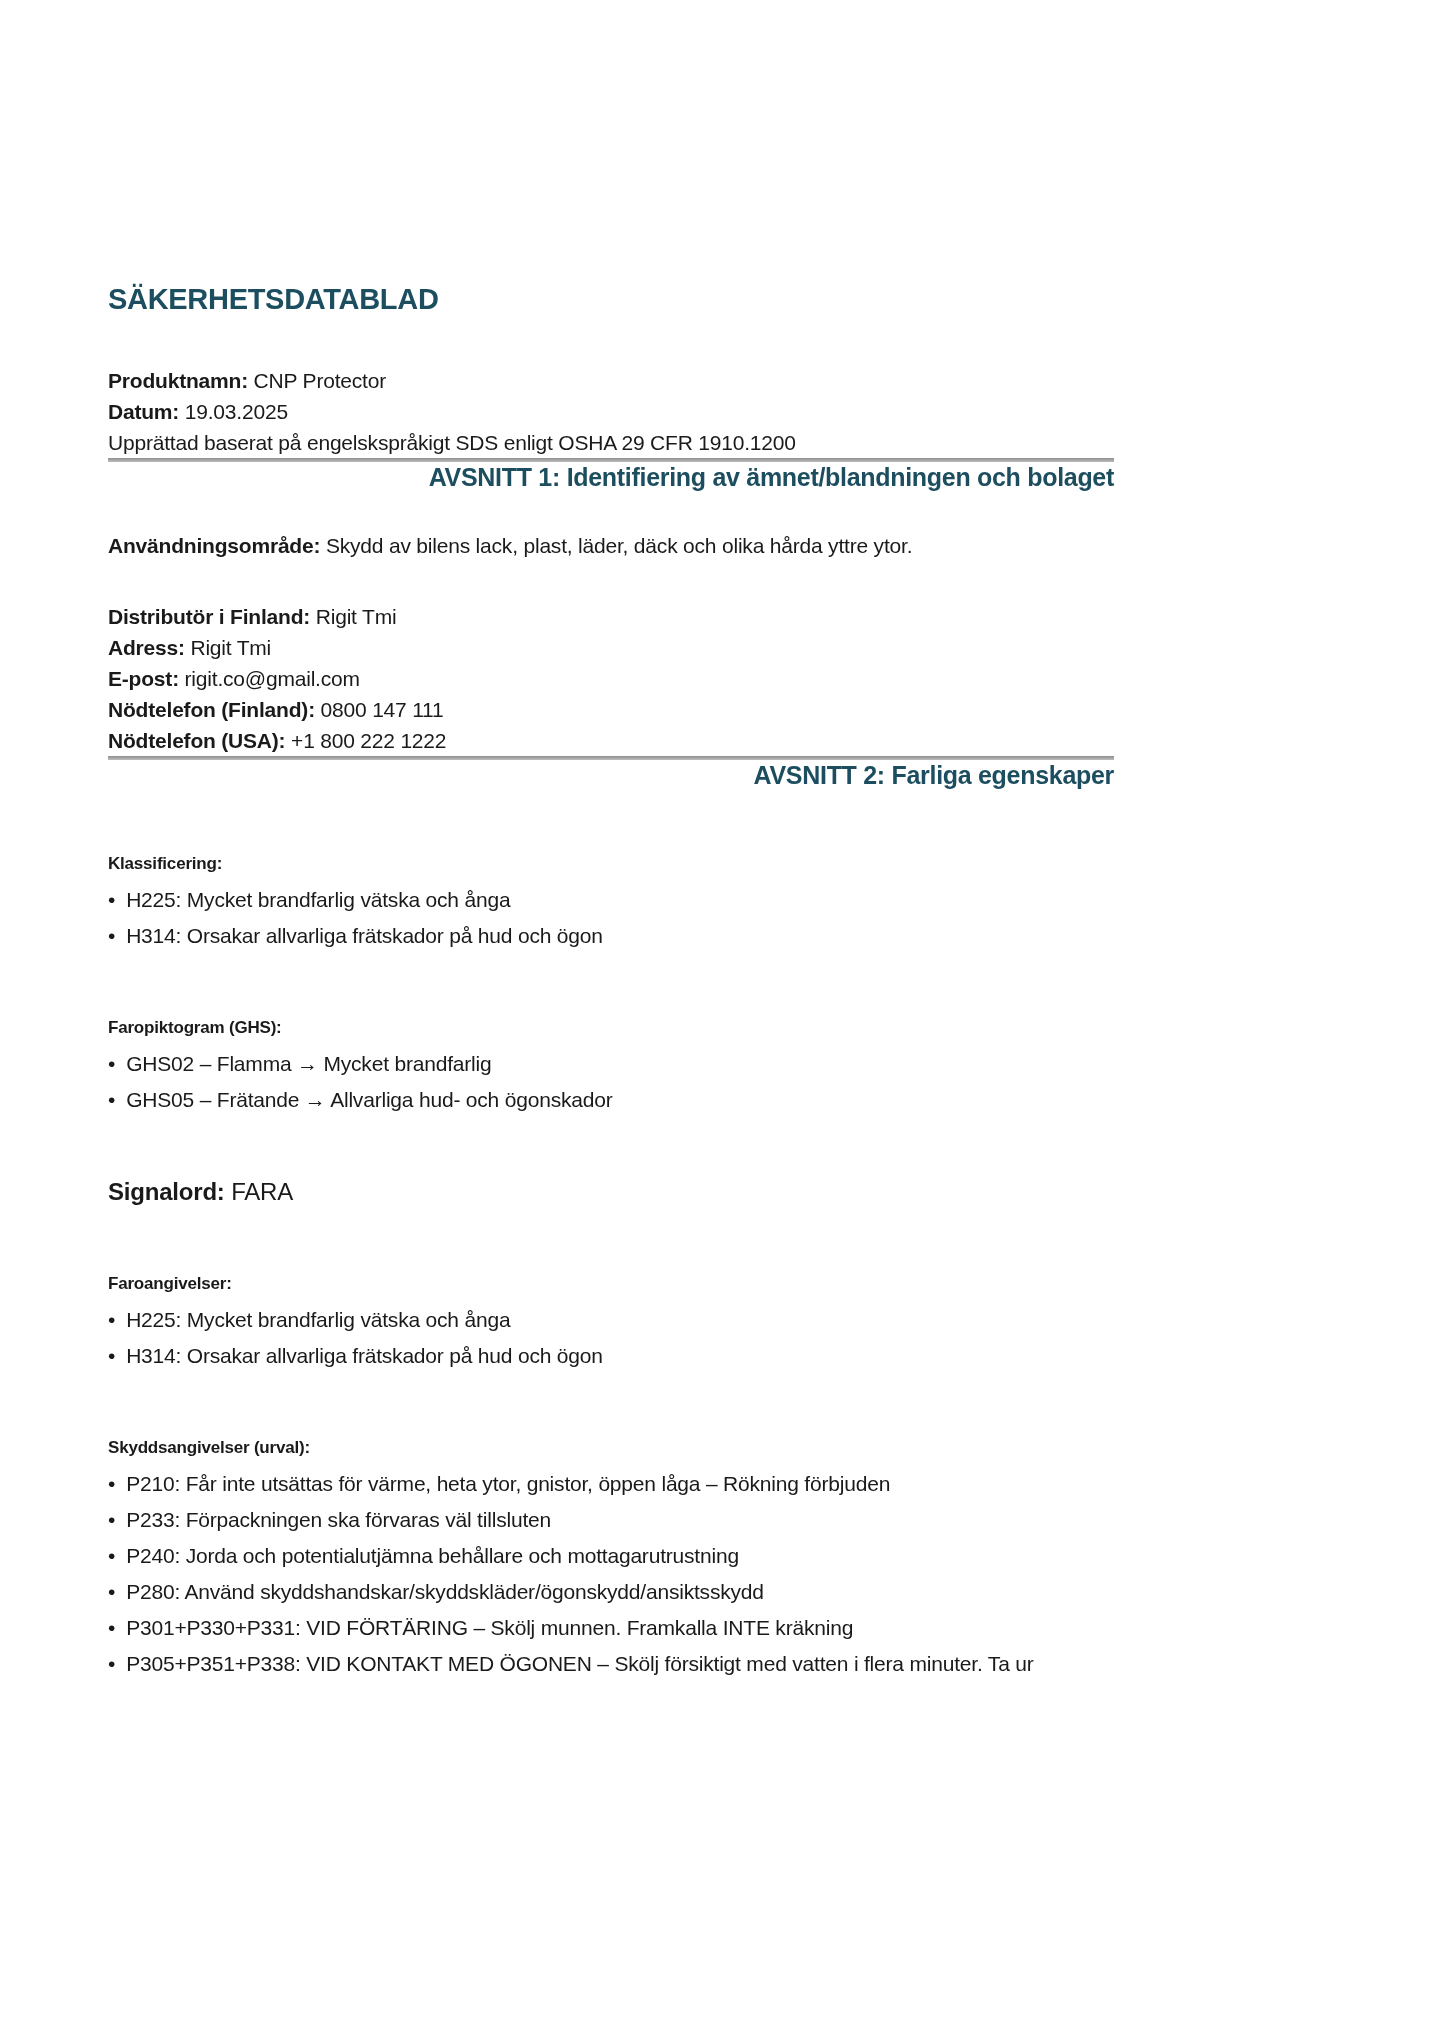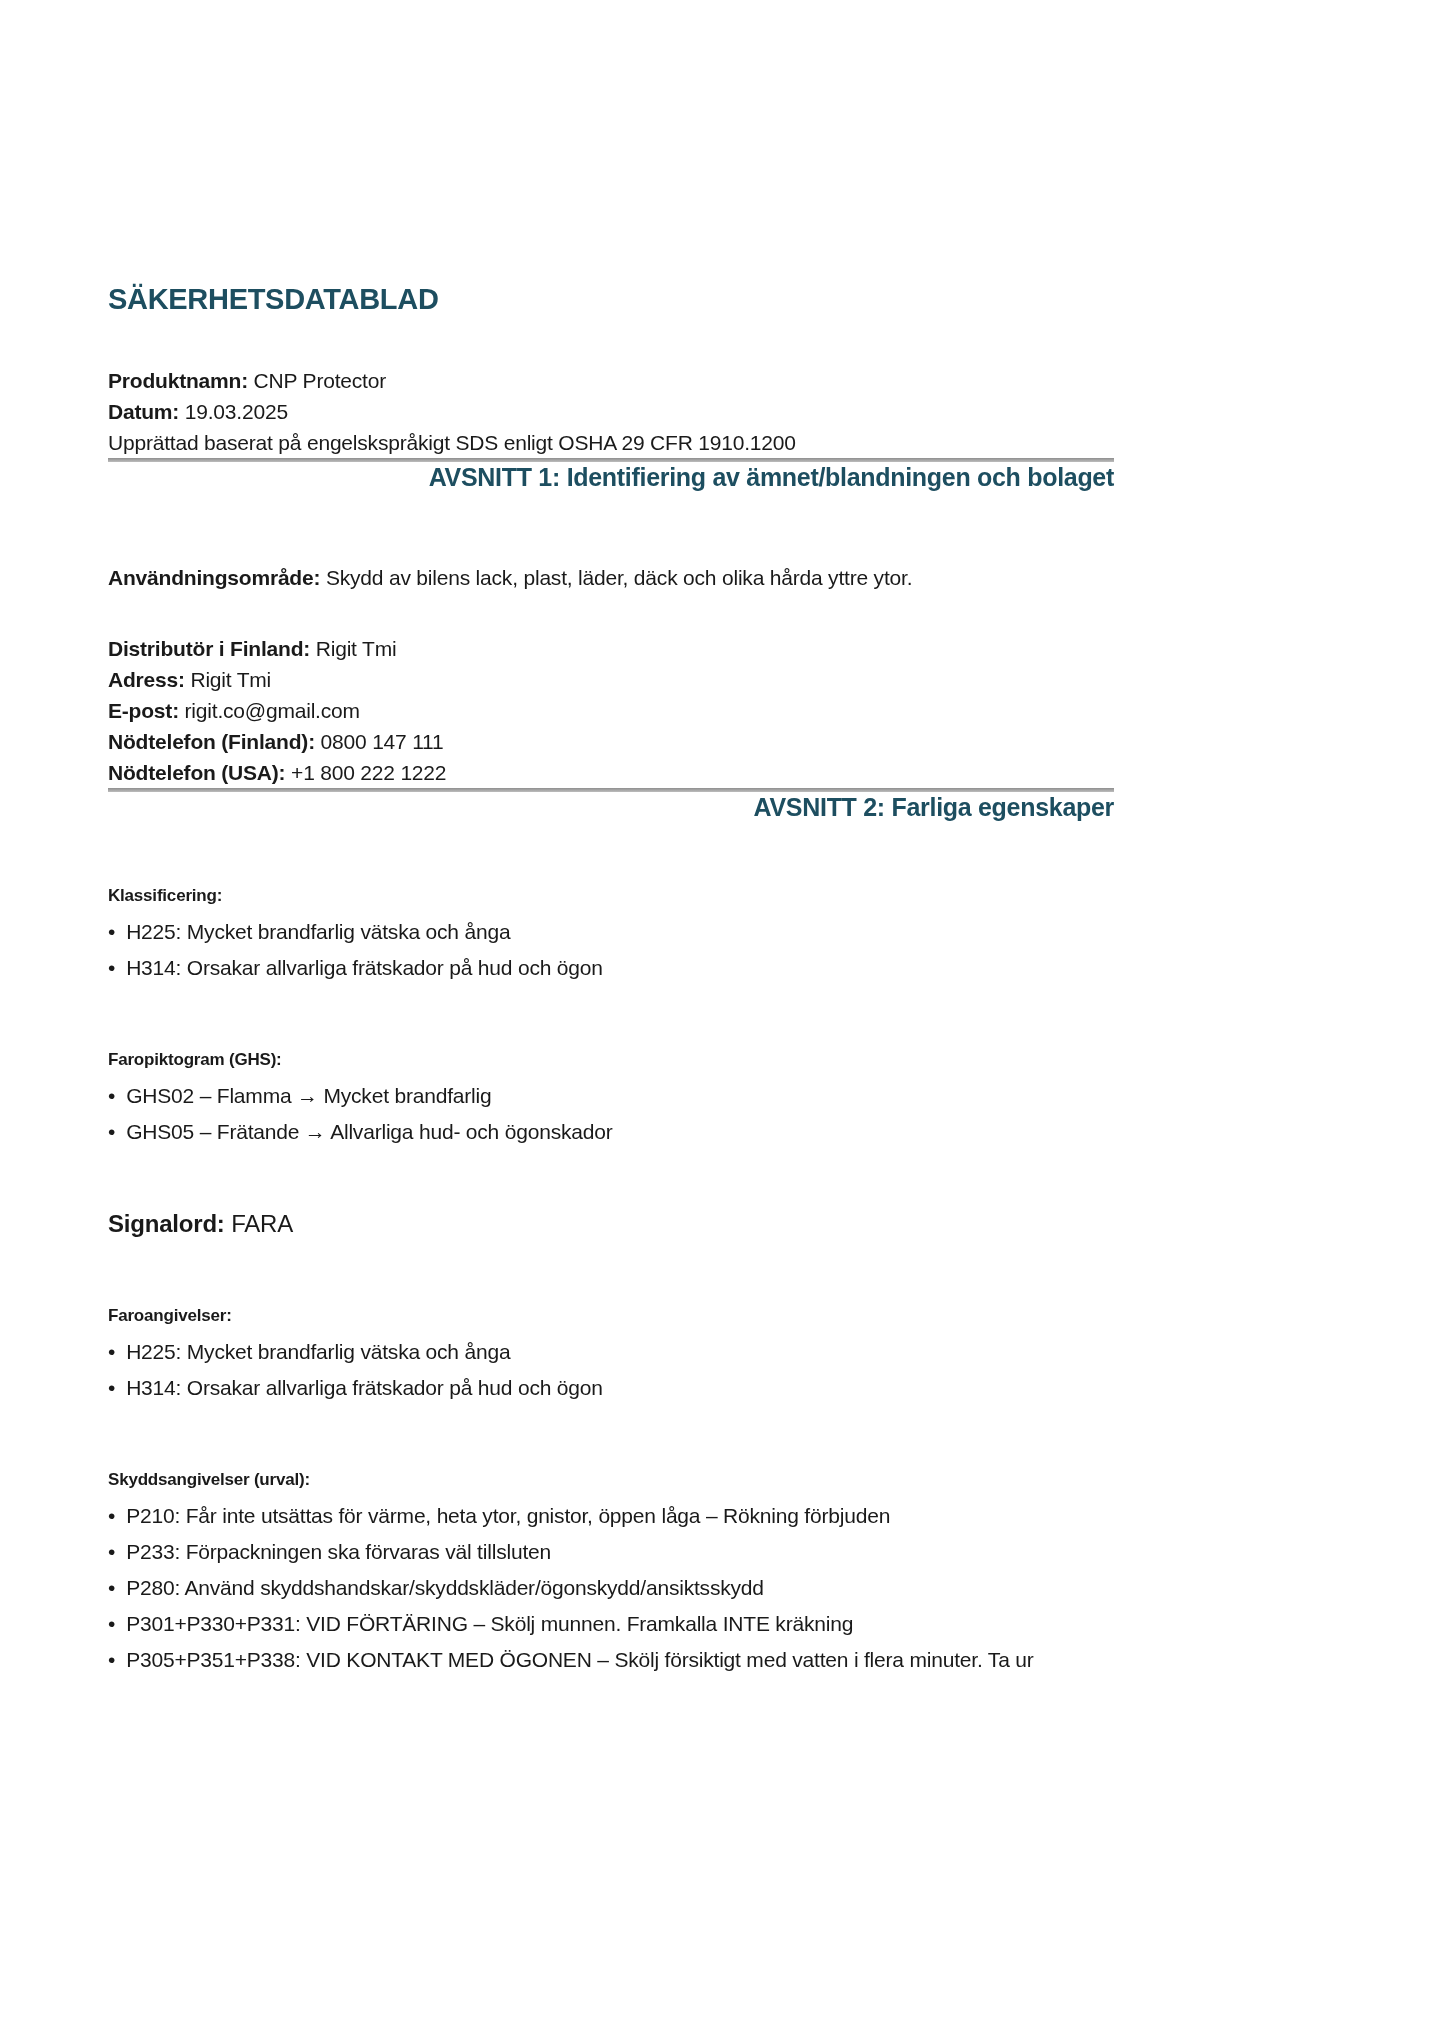--- a/index.html
+++ b/index.html
@@ -50,21 +50,21 @@
     margin: 0;
     font-size: 25px;
     line-height: 30px;
     font-weight: 700;
     letter-spacing: -0.3px;
     color: #1d4e60;
     text-align: right;
   }
   .h2-s1 { margin-top: 50px; }
   .h2-s2 { margin-top: 48px; }
-  .usage-line { margin-top: 70px; }
+  .usage-line { margin-top: 38px; }
   .contact-block { margin-top: 40px; }
   .sub-block { margin-top: 56px; }
   h3.sub-heading {
     margin: 0;
     font-size: 17px;
     line-height: 36px;
     font-weight: 700;
     letter-spacing: -0.2px;
   }
   ul.bullet-list {
@@ -138,19 +138,20 @@
       <li>H225: Mycket brandfarlig vätska och ånga</li>
       <li>H314: Orsakar allvarliga frätskador på hud och ögon</li>
     </ul>
   </div>
 
   <div class="sub-block">
     <h3 class="sub-heading">Skyddsangivelser (urval):</h3>
     <ul class="bullet-list">
       <li>P210: Får inte utsättas för värme, heta ytor, gnistor, öppen låga – Rökning förbjuden</li>
       <li>P233: Förpackningen ska förvaras väl tillsluten</li>
+      <li>P240: Jorda och potentialutjämna behållare och mottagarutrustning</li>
       <li>P280: Använd skyddshandskar/skyddskläder/ögonskydd/ansiktsskydd</li>
       <li>P301+P330+P331: VID FÖRTÄRING – Skölj munnen. Framkalla INTE kräkning</li>
       <li>P305+P351+P338: VID KONTAKT MED ÖGONEN – Skölj försiktigt med vatten i flera minuter. Ta ur</li>
     </ul>
   </div>
 
 </div>
 
 </body></html>

